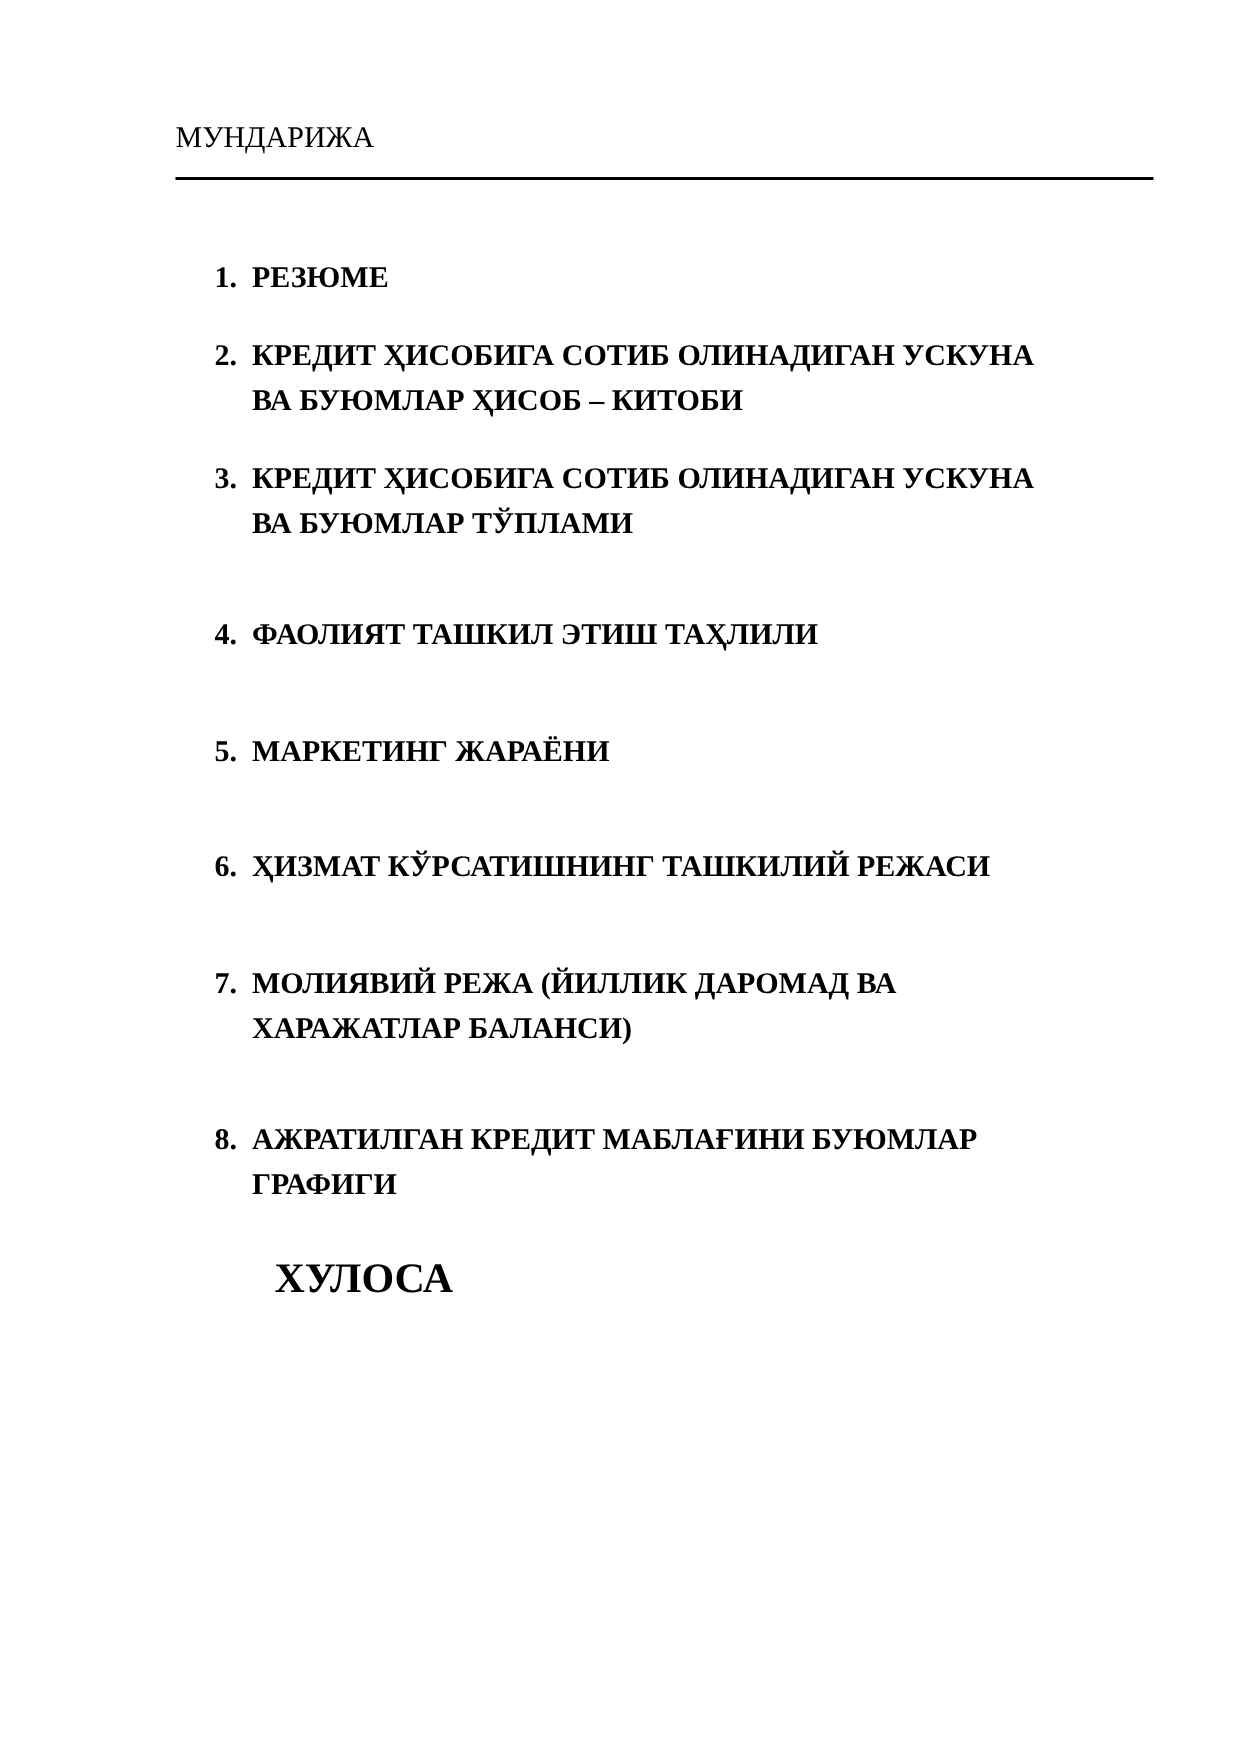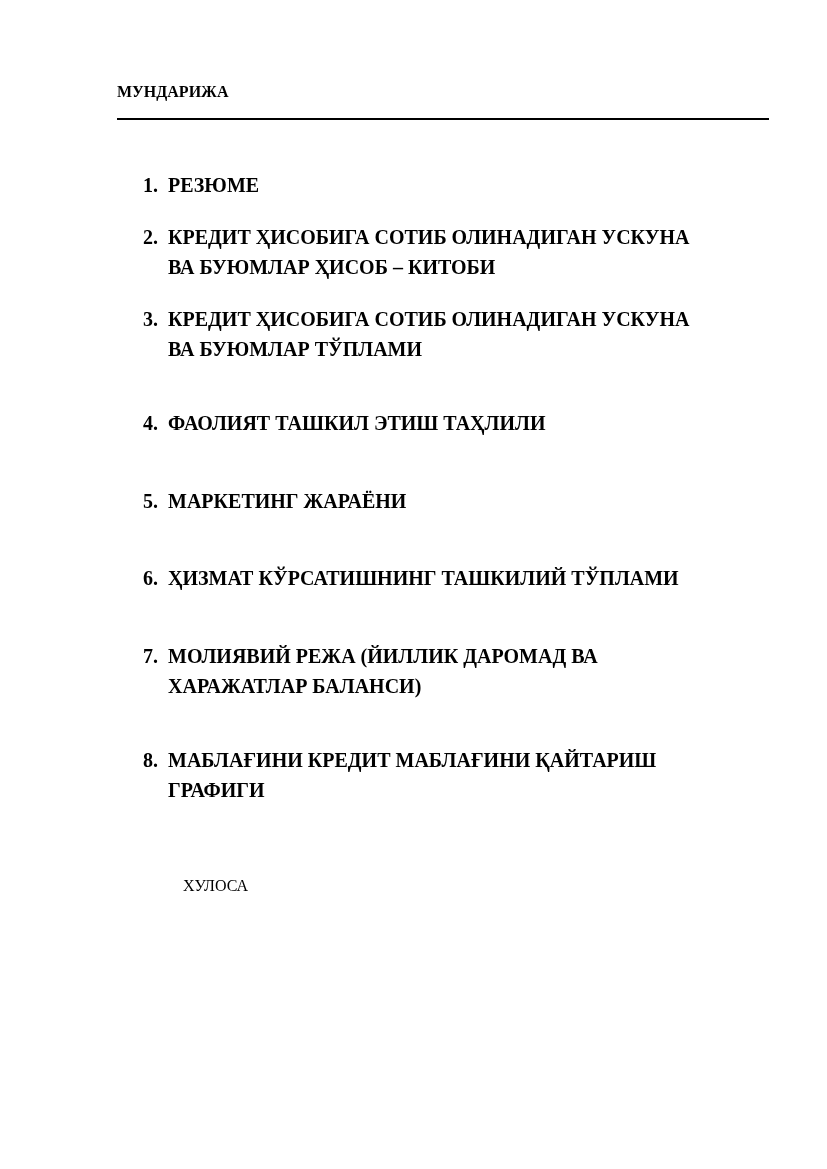--- a/index.html
+++ b/index.html
@@ -12,22 +12,22 @@
       height: 1169px;
       position: relative;
       overflow: hidden;
       font-family: "Liberation Serif", "DejaVu Serif", serif;
       color: #000000;
     }
     .page-title {
       position: absolute;
       left: 117px;
       top: 80px;
-      font-size: 16px;
-      font-weight: bold;
+      font-size: 20px;
+      font-weight: normal;
       line-height: 24px;
       letter-spacing: 0px;
     }
     .title-rule {
       position: absolute;
       left: 117px;
       top: 118px;
       width: 652px;
       height: 0;
       border-top: 2px solid #000000;
@@ -48,23 +48,23 @@
     }
     .toc-text {
       display: inline-block;
       flex: 1 1 auto;
       white-space: pre-line;
       font-family: Liberation Serif, serif;
     }
     .conclusion {
       position: absolute;
       left: 183px;
-      top: 871px;
-      font-size: 16px;
-      font-weight: normal;
+      top: 838px;
+      font-size: 28px;
+      font-weight: bold;
       line-height: 30px;
     }
   </style>
 </head>
 <body>
 
 <div>
   <div class="page-title">МУНДАРИЖА</div>
   <div class="title-rule"></div>
 
@@ -90,29 +90,29 @@
     <span class="toc-text">ФАОЛИЯТ ТАШКИЛ ЭТИШ ТАҲЛИЛИ</span>
   </div>
 
   <div class="toc-item" style="top:486px;">
     <span class="toc-num">5.</span>
     <span class="toc-text">МАРКЕТИНГ ЖАРАЁНИ</span>
   </div>
 
   <div class="toc-item" style="top:563px;">
     <span class="toc-num">6.</span>
-    <span class="toc-text">ҲИЗМАТ КЎРСАТИШНИНГ ТАШКИЛИЙ ТЎПЛАМИ</span>
+    <span class="toc-text">ҲИЗМАТ КЎРСАТИШНИНГ ТАШКИЛИЙ РЕЖАСИ</span>
   </div>
 
   <div class="toc-item" style="top:641px;">
     <span class="toc-num">7.</span>
     <span class="toc-text">МОЛИЯВИЙ РЕЖА (ЙИЛЛИК ДАРОМАД ВА
 ХАРАЖАТЛАР БАЛАНСИ)</span>
   </div>
 
   <div class="toc-item" style="top:745px;">
     <span class="toc-num">8.</span>
-    <span class="toc-text">МАБЛАҒИНИ КРЕДИТ МАБЛАҒИНИ ҚАЙТАРИШ
+    <span class="toc-text">АЖРАТИЛГАН КРЕДИТ МАБЛАҒИНИ БУЮМЛАР
 ГРАФИГИ</span>
   </div>
 
   <div class="conclusion">ХУЛОСА</div>
 </div>
 
 </body></html>

